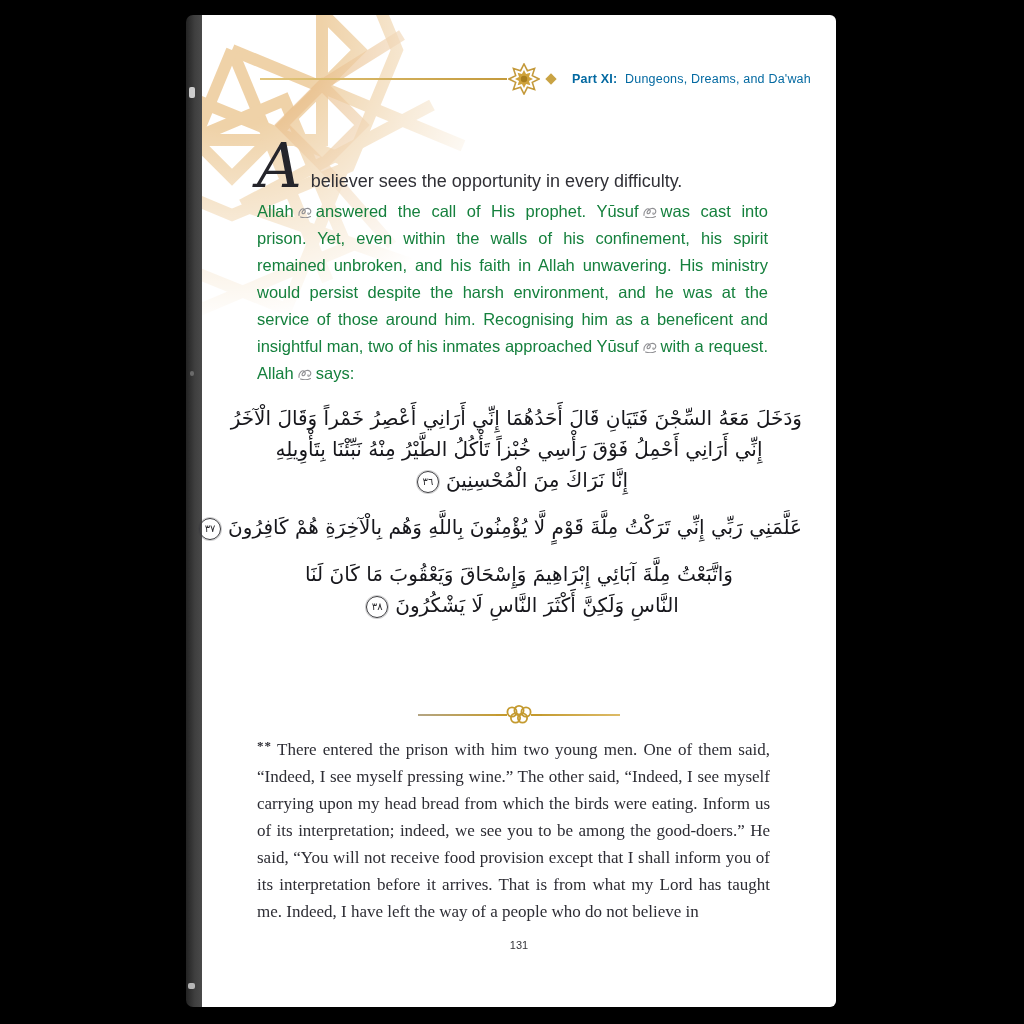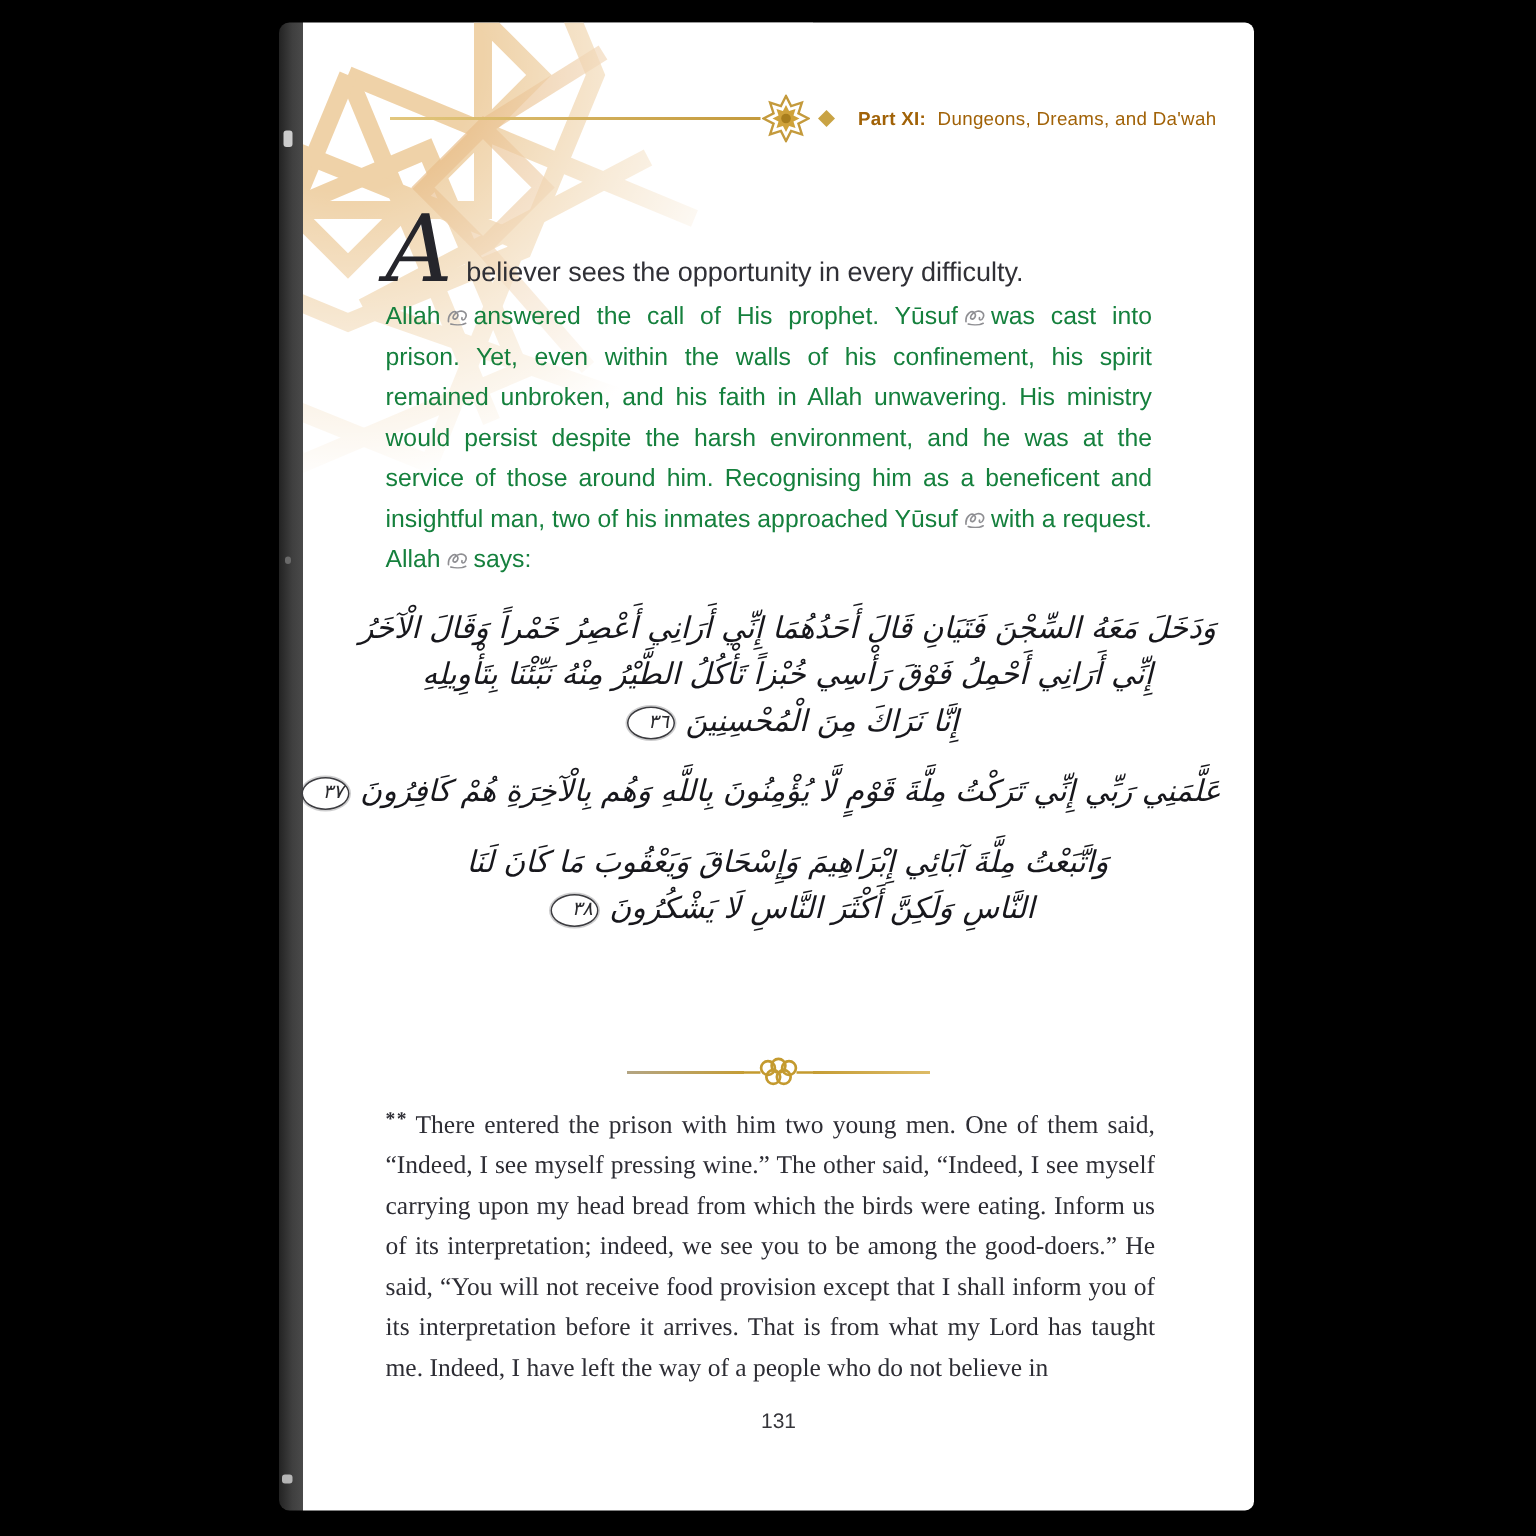--- a/index.html
+++ b/index.html
@@ -46,21 +46,21 @@
   .header-rule {
     margin-left: 58px; width: 247px; height: 1.5px;
     background: linear-gradient(to right, #e2c77e, #c49a3c);
   }
   .star-wrap { margin-left: 1px; width: 32px; height: 32px; }
   .diamond {
     margin-left: 7px; width: 8px; height: 8px;
     background: #c9a344; transform: rotate(45deg);
   }
   .chapter-title {
-    margin-left: 17px; font-size: 12.5px; color: #a16207; letter-spacing: .2px;
+    margin-left: 17px; font-size: 12.5px; color: #0369a1; letter-spacing: .2px;
   }
   .chapter-title .part { font-weight: 700; }
   .chapter-title .rest { font-weight: 400; margin-left: 4px; }
   
   .lede {
     position: absolute; top: 120px; left: 55px; right: 66px;
     display: flex; align-items: baseline;
   }
   .dropcap {
     font-family: "DejaVu Serif", serif; font-style: italic;
@@ -72,37 +72,35 @@
     position: absolute; top: 183px; left: 55px; width: 511px;
     font-size: 16.5px; line-height: 27px; color: #15803d;
     text-align: justify;
   }
   .hon {
     display: inline-block; width: 16px; height: 12px;
     margin: 0 3px; vertical-align: -1px;
   }
   
   .quran {
-    position: absolute; top: 388px; left: 34px; right: 22px;
+    position: absolute; top: 388px; left: 34px; right: 34px;
     direction: rtl;
     font-family: "DejaVu Sans", sans-serif;
     color: #17171c;
-    font-style: italic;
   }
   .qblock { margin-bottom: 16px; }
   .qline {
     text-align: center; font-size: 20px; line-height: 31px; white-space: nowrap;
   }
   .vnum {
     display: inline-block; width: 20px; height: 20px;
     border: 1.4px solid #3c3c40; border-radius: 50%;
-    font-size: 13px; line-height: 19px; text-align: center;
+    font-size: 10px; line-height: 19px; text-align: center;
     vertical-align: middle; margin: 0 7px; color: #2a2a2e;
     box-shadow: 0 0 0 1px rgba(60,60,64,.25);
-    padding-left: 10px;
   }
   
   .divider {
     position: absolute; top: 688px; left: 0; right: 0;
     display: flex; justify-content: center; align-items: center;
   }
   .d-line { width: 78px; height: 1.5px; }
   .d-line.left  { background: linear-gradient(to right, #b3a584, #c59d35); }
   .d-line.right { background: linear-gradient(to right, #c59d35, #ddbb67); }
   
@@ -113,21 +111,21 @@
     text-align: justify;
   }
   .t-marker {
     font-family: "Liberation Serif", serif; font-weight: 700;
     font-size: 13px; letter-spacing: 1px; vertical-align: 5px;
     margin-right: 5px; color: #2d2d34;
   }
   
   .page-number {
     position: absolute; top: 924px; left: 0; right: 0;
-    text-align: center; font-size: 14px; color: #35353a;
+    text-align: center; font-size: 11px; color: #35353a;
   }
 </style>
 </head>
 <body>
 
 <div class="spine">
   <div class="spine-hl a"></div>
   <div class="spine-hl b"></div>
   <div class="spine-hl c"></div>
 </div>

